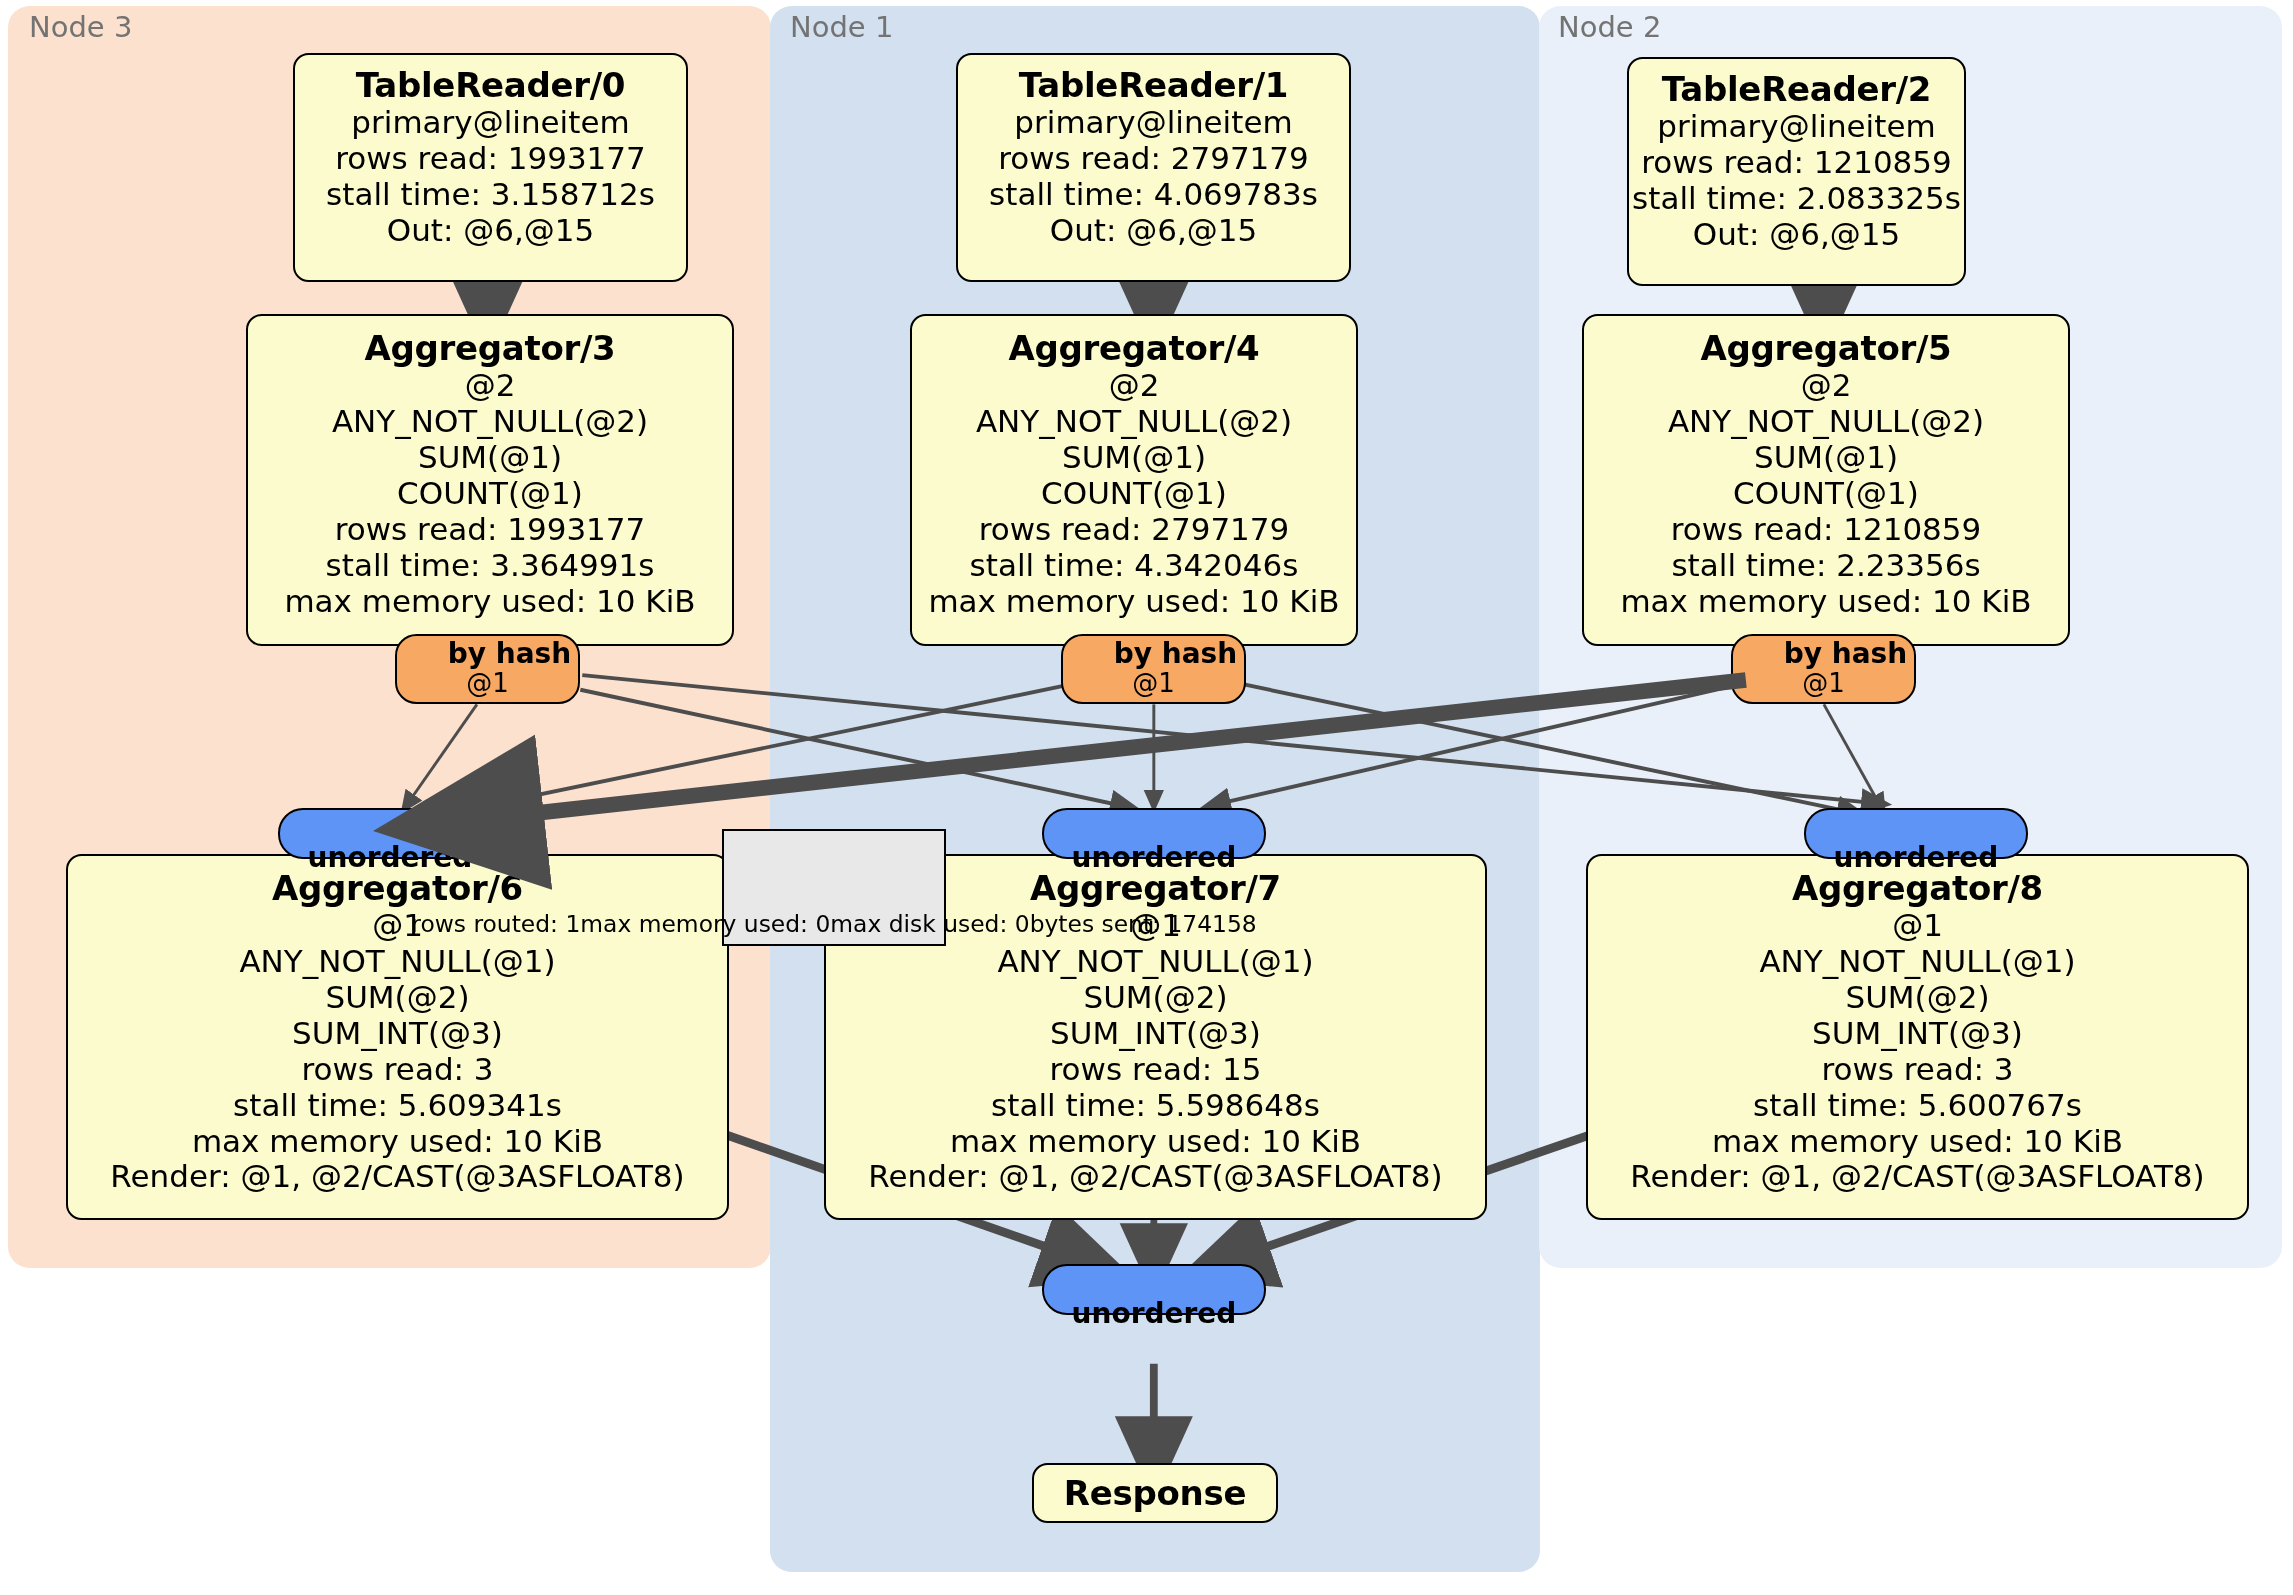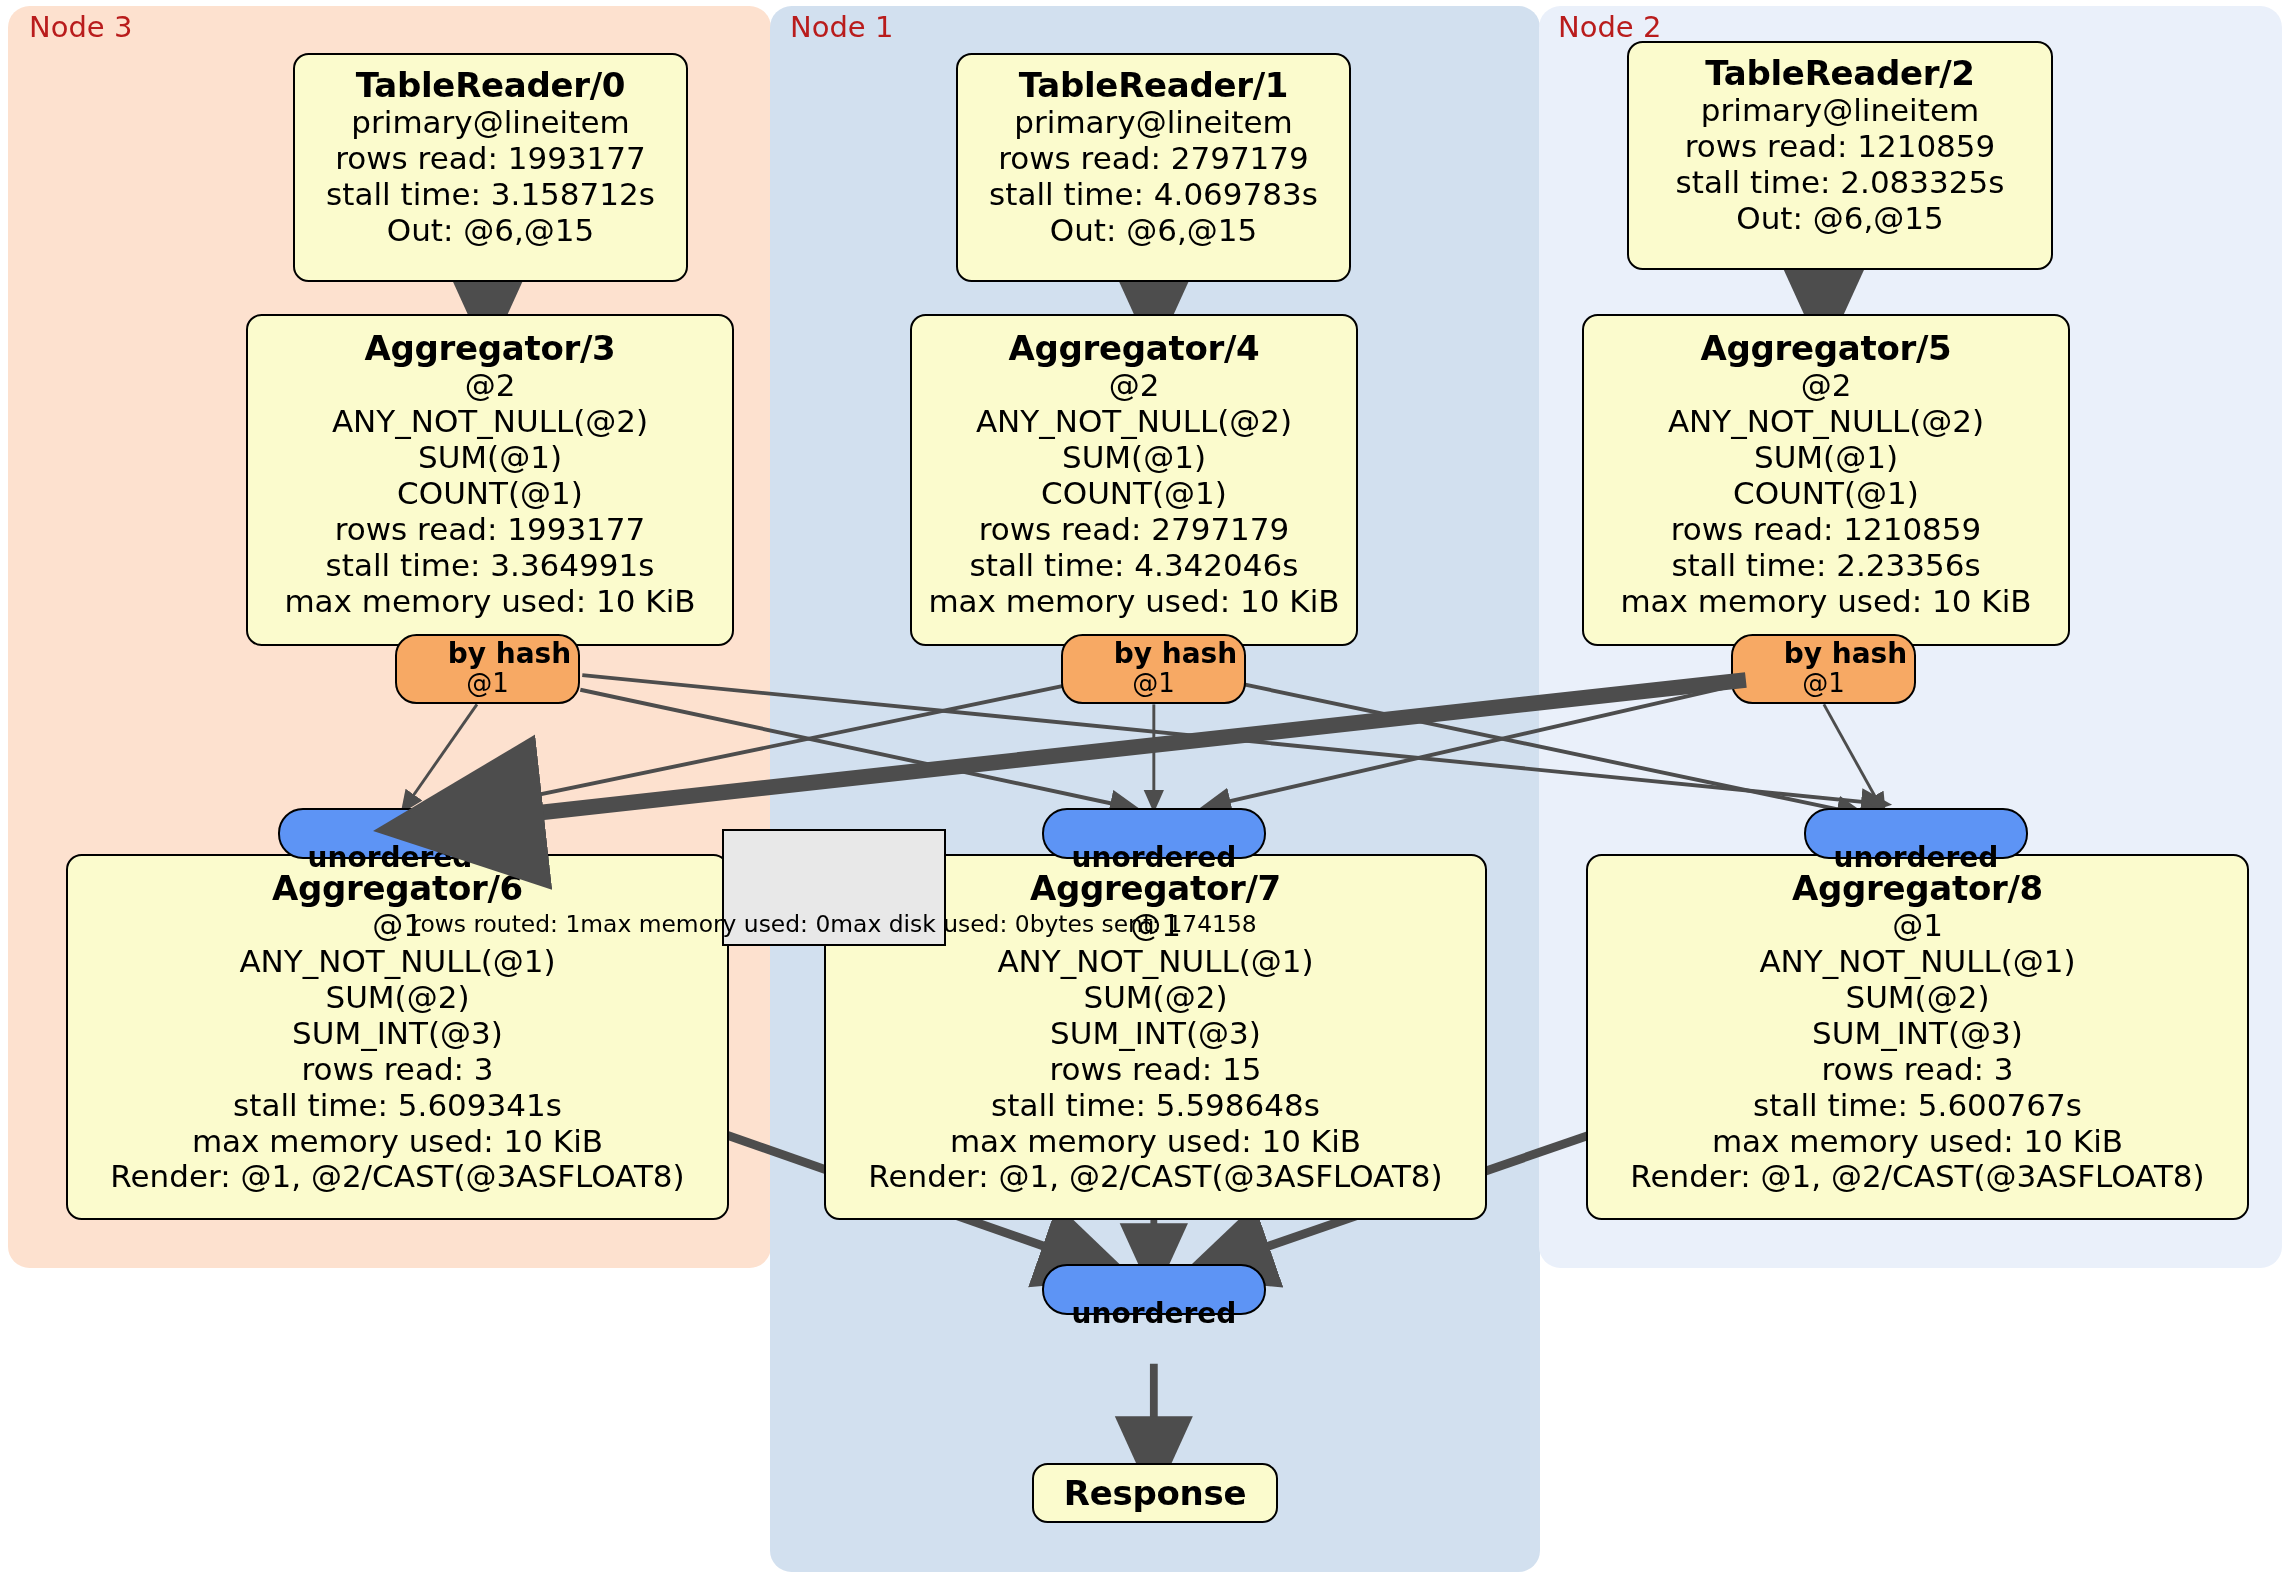--- a/index.html
+++ b/index.html
@@ -1,20 +1,20 @@
 <!DOCTYPE html>
 <html><head>
 <meta charset="utf-8">
 <style>
   html,body{margin:0;padding:0;background:#ffffff;}
   body{font-family:"DejaVu Sans","Liberation Sans",sans-serif;}
   #stage{position:relative;width:2294px;height:1596px;background:#ffffff;overflow:hidden;}
 
   .cluster{position:absolute;border-radius:21.5px;}
-  .cluster-label{position:absolute;font-size:29px;color:#b91c1c;font-family:"DejaVu Sans","Liberation Sans",sans-serif;white-space:nowrap;}
+  .cluster-label{position:absolute;font-size:29px;color:#737373;font-family:"DejaVu Sans","Liberation Sans",sans-serif;white-space:nowrap;}
 
   .gnode{position:absolute;box-sizing:border-box;background:#fbfbcd;border:2.9px solid #000;border-radius:15.6px;
          display:flex;flex-direction:column;align-items:center;justify-content:flex-start;
          text-align:center;color:#000;z-index:5;}
   .gnode .ttl{font-weight:bold;font-size:34px;line-height:1.18;letter-spacing:-0.3px;}
   .gnode .ln{font-size:31px;line-height:1.16;white-space:nowrap;}
 
   .router{position:absolute;box-sizing:border-box;background:#f7a964;border:2.9px solid #000;border-radius:21.5px;
           display:flex;flex-direction:column;align-items:center;justify-content:center;z-index:7;}
   .router .rt{font-weight:bold;font-size:28px;line-height:1.1;color:#000;margin-left:44px;}
@@ -93,21 +93,21 @@
   </div>
 
   <div class="gnode" style="left:956px;top:53px;width:395px;height:229px;padding-top:9.8px;">
     <div class="ttl">TableReader/1</div>
     <div class="ln">primary@lineitem</div>
     <div class="ln">rows read: 2797179</div>
     <div class="ln">stall time: 4.069783s</div>
     <div class="ln">Out: @6,@15</div>
   </div>
 
-  <div class="gnode" style="left:1627px;top:41px;width:426px;height:229px;padding-top:9.8px;">
+  <div class="gnode" style="left:1627px;top:57px;width:339px;height:229px;padding-top:9.8px;">
     <div class="ttl">TableReader/2</div>
     <div class="ln">primary@lineitem</div>
     <div class="ln">rows read: 1210859</div>
     <div class="ln">stall time: 2.083325s</div>
     <div class="ln">Out: @6,@15</div>
   </div>
 
   <div class="gnode" style="left:246px;top:314px;width:488px;height:332px;padding-top:11.7px;">
     <div class="ttl">Aggregator/3</div>
     <div class="ln">@2</div>

